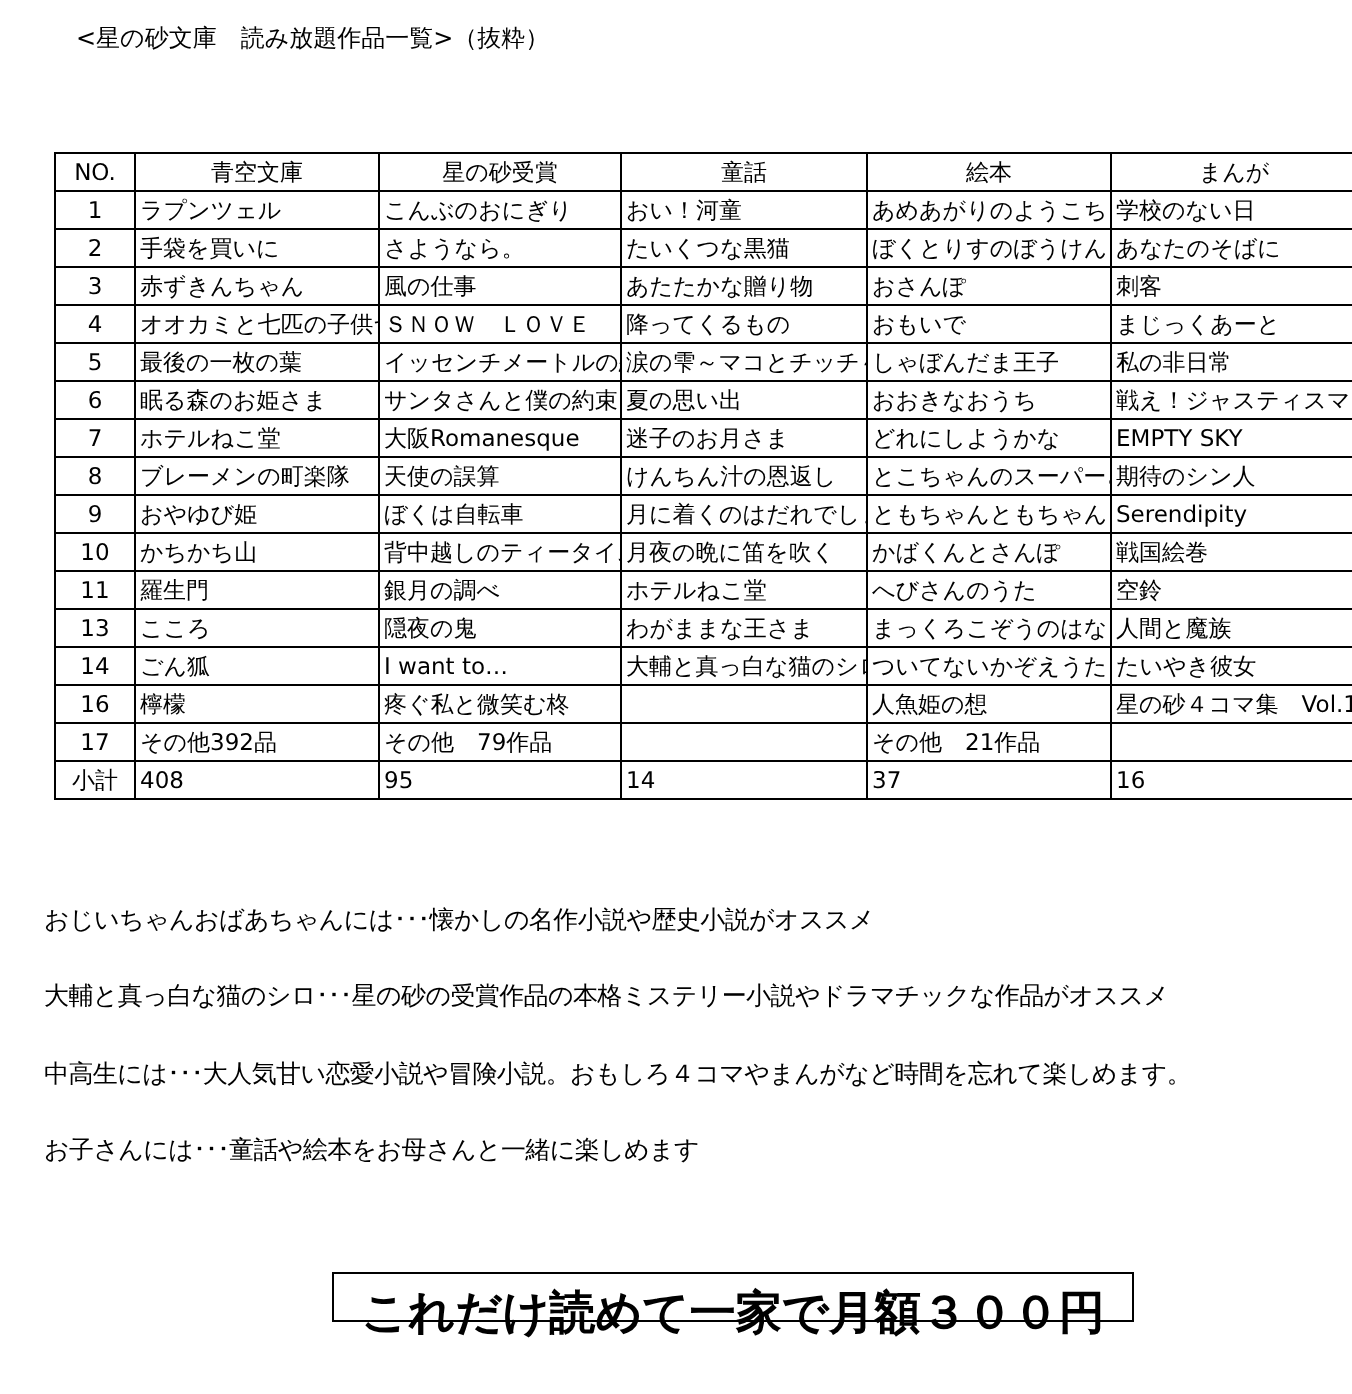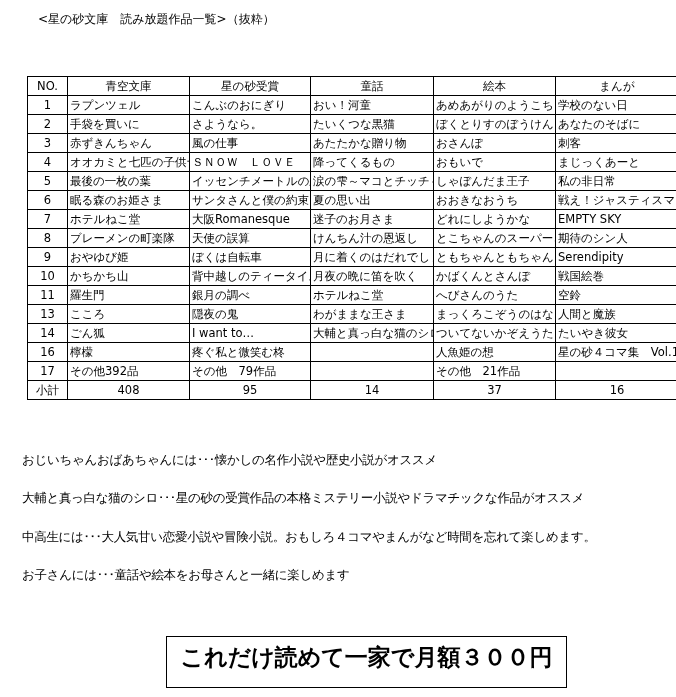--- a/index.html
+++ b/index.html
@@ -4,24 +4,24 @@
 <style>
   html, body { margin: 0; padding: 0; background: #ffffff; }
   body { width: 676px; height: 697px; position: relative; overflow: hidden;
          font-family: "DejaVu Sans", "Liberation Sans", sans-serif; color: #000; }
   .caption { position: absolute; left: 22px; top: 11px; font-size: 12px; line-height: 16px; white-space: nowrap; margin-left: 16px; }
   table.works { position: absolute; left: 27px; top: 30px; border-collapse: collapse; table-layout: fixed; width: 651px; margin-top: 46px; }
   table.works td, table.works th { border: 1px solid #000; height: 18px; padding: 0 2px; font-size: 11.5px; line-height: 18px;
          font-weight: normal; white-space: nowrap; overflow: hidden; text-overflow: clip; }
   table.works th { text-align: center; }
   table.works td.no { text-align: center; }
-  table.works td.num { text-align: center; }
+  table.works td.num { }
   table.works td.total { text-align: center; }
   .note { position: absolute; left: 22px; font-size: 12.5px; font-weight: normal; white-space: nowrap; letter-spacing: -0.3px; }
-  .banner { position: absolute; left: 166px; top: 636px; width: 401px; height: 52px; border: 1.5px solid #000;
+  .banner { position: absolute; left: 166px; top: 636px; width: 401px; height: 25px; border: 1.5px solid #000;
             box-sizing: border-box; text-align: center; font-size: 23px; font-weight: bold; line-height: 40px; white-space: nowrap; letter-spacing: 0px; }
 </style>
 </head>
 <body>
 
 <div class="caption">&lt;星の砂文庫　読み放題作品一覧&gt;（抜粋）</div>
 
 <table class="works">
   <colgroup>
     <col style="width:40px">

